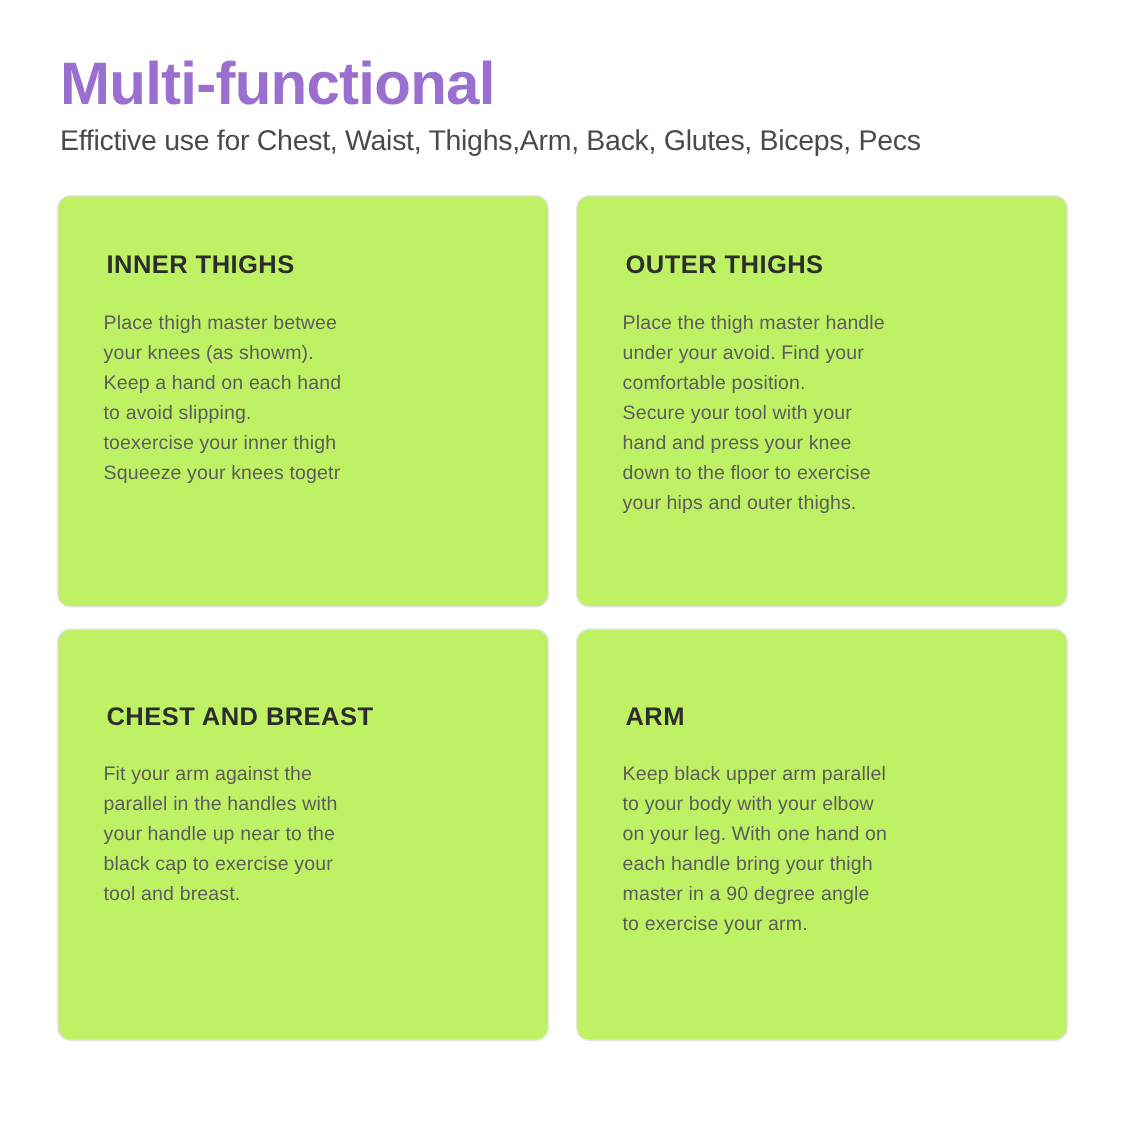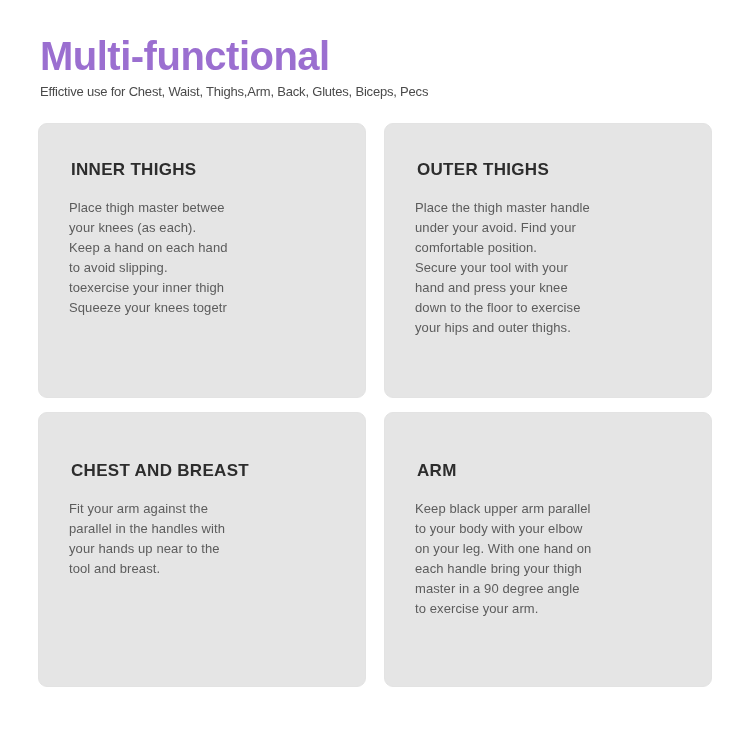--- a/index.html
+++ b/index.html
@@ -22,38 +22,38 @@
   }
   .title {
     font-size: 40px;
     font-weight: bold;
     color: #9b6fd0;
     letter-spacing: -0.5px;
     line-height: 1.1;
     margin: 0 0 6px 2px;
   }
   .subtitle {
-    font-size: 13px;
+    font-size: 19px;
     color: #4a4a4a;
     font-weight: normal;
     margin: 0 0 0 2px;
     letter-spacing: -0.2px;
   }
   .grid {
     margin-top: 24px;
     display: grid;
     grid-template-columns: 1fr 1fr;
     grid-template-rows: 275px 275px;
     column-gap: 18px;
     row-gap: 14px;
   }
   .card {
     border: 1px solid #e3e3e3;
     border-radius: 9px;
-    background: #e5e5e5;
+    background: #bef264;
     box-sizing: border-box;
     padding: 36px 30px 20px 30px;
     position: relative;
   }
   .card.pad-low {
     padding-top: 48px;
   }
   .card-title {
     font-size: 17px;
     font-weight: bold;
@@ -78,21 +78,21 @@
 
   <h1 class="title" style="color: rgb(155, 111, 208);">Multi-functional</h1>
   <p class="subtitle">Effictive use for Chest, Waist, Thighs,Arm, Back, Glutes, Biceps, Pecs</p>
 
   <div class="grid">
 
     <div class="card">
       <div class="card-title">INNER THIGHS</div>
       <div class="card-body">
         <div>Place thigh master betwee</div>
-        <div>your knees (as each).</div>
+        <div>your knees (as showm).</div>
         <div>Keep a hand on each hand</div>
         <div>to avoid slipping.</div>
         <div>toexercise your inner thigh</div>
         <div>Squeeze your knees togetr</div>
       </div>
     </div>
 
     <div class="card">
       <div class="card-title">OUTER THIGHS</div>
       <div class="card-body">
@@ -104,21 +104,22 @@
         <div>down to the floor to exercise</div>
         <div>your hips and outer thighs.</div>
       </div>
     </div>
 
     <div class="card pad-low">
       <div class="card-title">CHEST AND BREAST</div>
       <div class="card-body">
         <div>Fit your arm against the</div>
         <div>parallel in the handles with</div>
-        <div>your hands up near to the</div>
+        <div>your handle up near to the</div>
+        <div>black cap to exercise your</div>
         <div>tool and breast.</div>
       </div>
     </div>
 
     <div class="card pad-low">
       <div class="card-title">ARM</div>
       <div class="card-body">
         <div>Keep black upper arm parallel</div>
         <div>to your body with your elbow</div>
         <div>on your leg. With one hand on</div>

